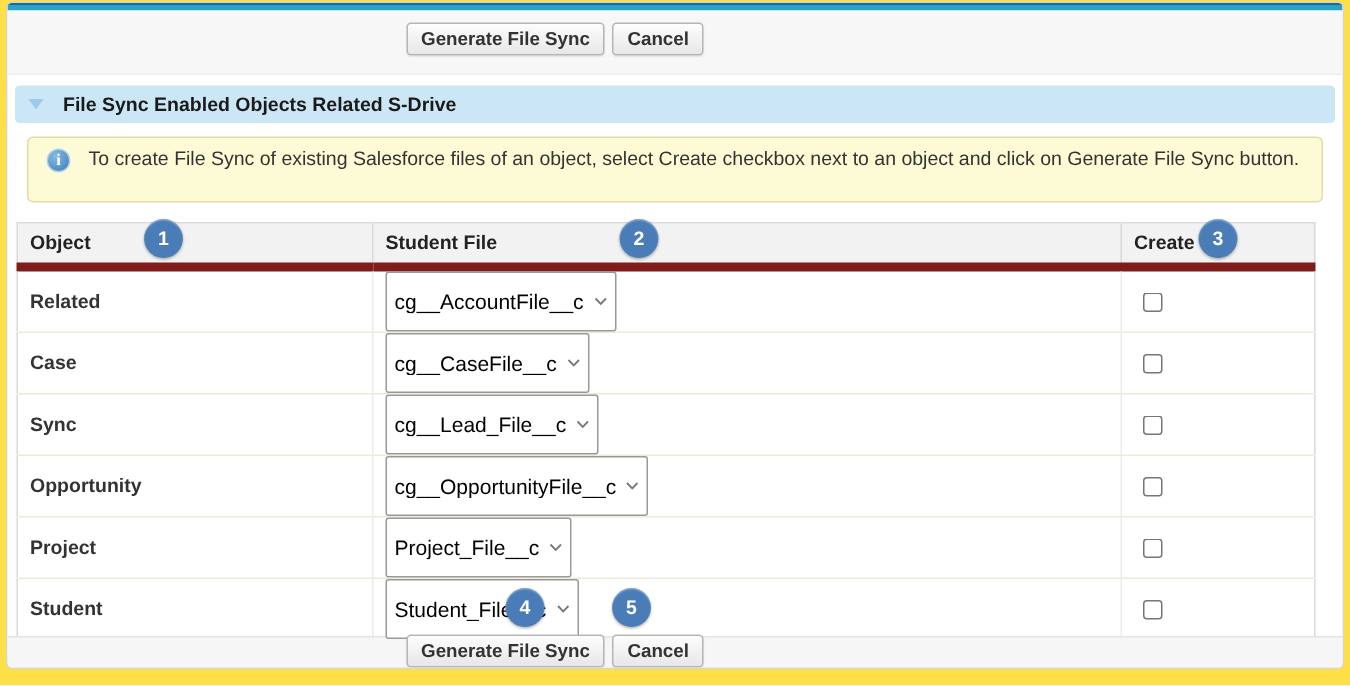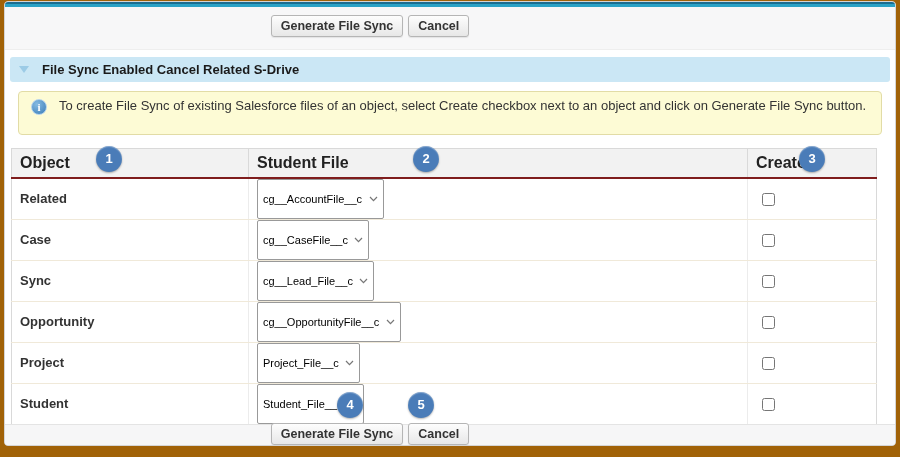--- a/index.html
+++ b/index.html
@@ -1,16 +1,16 @@
 <!DOCTYPE html>
 <html><head>
 <meta charset="utf-8">
 <style>
   html,body{margin:0;padding:0;background:#fff;}
-  .page{position:relative;width:900px;height:457px;overflow:hidden;background:#a16207;
+  .page{position:relative;width:900px;height:457px;overflow:hidden;background:#fde047;
         font-family:"Liberation Sans",sans-serif;}
   .panel{position:absolute;left:4px;top:1px;width:892px;height:445px;box-sizing:border-box;
          border:1px solid #d5d5d5;border-radius:4px;background:#fff;
          display:flex;flex-direction:column;overflow:hidden;}
   .accent{height:5px;flex:none;
           background:linear-gradient(180deg,#1b6d90 0%,#1b6d90 32%,#2aa2c6 32%,#2aa2c6 100%);}
   .top-actions{flex:none;height:43px;box-sizing:border-box;padding-top:8px;background:#f7f7f8;
                border-bottom:1px solid #eeeeee;display:flex;justify-content:center;}
   .btn-row{display:flex;gap:5px;height:22px;transform:translateX(-80px);}
   .btn{box-sizing:border-box;height:22px;padding:0 9px;white-space:nowrap;
@@ -25,30 +25,30 @@
   .section-title{font-weight:bold;font-size:13px;color:#1a1a1a;}
   .info{position:relative;margin:9px 13px 0;box-sizing:border-box;min-height:44px;
         background:#fdfbd5;border:1px solid #e2dca6;border-radius:4px;
         padding:6px 6px 6px 40px;font-size:13px;line-height:16px;color:#333;}
   .info-icon{position:absolute;left:12px;top:7px;width:16px;height:16px;border-radius:50%;
              background:radial-gradient(circle at 35% 30%,#85bbe2,#3a7cb8);
              border:1px solid #b3d2ec;box-sizing:border-box;
              color:#fff;font:bold 11px/14px "Liberation Serif",serif;text-align:center;}
   table{margin:13px 0 0 6px;width:866px;border-collapse:collapse;table-layout:fixed;
         border:1px solid #d9d9d9;font-size:13px;}
-  th{height:29px;box-sizing:border-box;background:#f2f2f2;border-bottom:2px solid #7f1d1d;
-     border-right:1px solid #d9d9d9;text-align:left;padding:0 8px;font-size:16px;color:#222;}
+  th{height:29px;box-sizing:border-box;background:#f2f2f2;border-bottom:6px solid #7f1d1d;
+     border-right:1px solid #d9d9d9;text-align:left;padding:0 8px;font-size:13px;color:#222;}
   td{height:33px;box-sizing:border-box;border-bottom:1px solid #f0e9d9;
      border-right:1px solid #ececec;padding:0 8px;background:#fff;}
   th:last-child,td:last-child{border-right:none;}
   tr:last-child td{border-bottom:none;}
   td.obj{font-weight:bold;color:#333;}
   .selwrap{position:relative;display:inline-block;}
   select{appearance:none;-webkit-appearance:none;-moz-appearance:none;
-         font-family:"Liberation Sans",sans-serif;font-size:11px;color:#000;background:#fff;
+         font-family:"Liberation Sans",sans-serif;font-size:14px;color:#000;background:#fff;
          border:1px solid #999;border-radius:2px;height:40px;padding:0 20px 0 5px;}
   .chev{position:absolute;right:6px;top:50%;transform:translateY(-50%);
         pointer-events:none;line-height:0;}
   td.create{padding-left:14px;}
   input[type=checkbox]{width:13px;height:13px;margin:0;vertical-align:middle;}
   .footer{flex:none;height:20px;border-top:1px solid #e4e4e4;background:#f6f6f7;
           display:flex;justify-content:center;overflow:visible;}
   .footer .btn-row{margin-top:-2px;}
   .badge{position:absolute;width:26px;height:26px;border-radius:50%;background:#4a7cb8;
          color:#fff;font-family:"Liberation Sans",sans-serif;font-weight:bold;font-size:13px;
@@ -67,21 +67,21 @@
     <div class="top-actions">
       <div class="btn-row">
         <button class="btn">Generate File Sync</button>
         <button class="btn">Cancel</button>
       </div>
     </div>
 
     <div class="body">
       <div class="section-bar">
         <span class="tri"></span>
-        <span class="section-title">File Sync Enabled Cancel Related S-Drive</span>
+        <span class="section-title">File Sync Enabled Objects Related S-Drive</span>
       </div>
 
       <div class="info">
         <span class="info-icon">i</span>
         <span>To create File Sync of existing Salesforce files of an object, select Create checkbox next to an object and click on Generate File Sync button.</span>
       </div>
 
       <table>
         <colgroup>
           <col style="width:237px">

